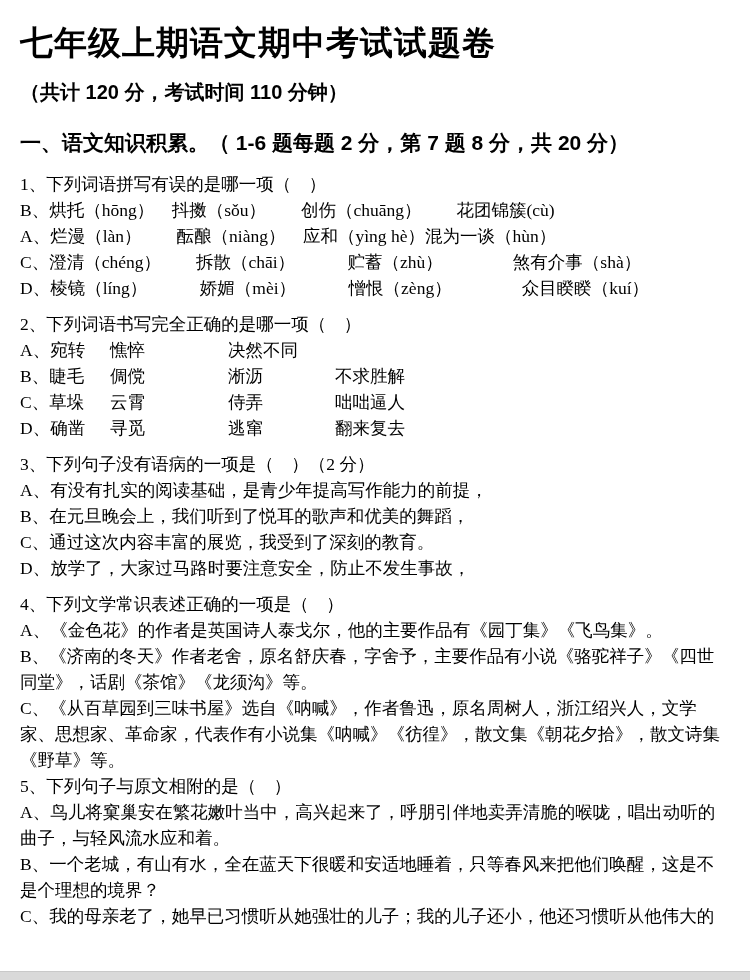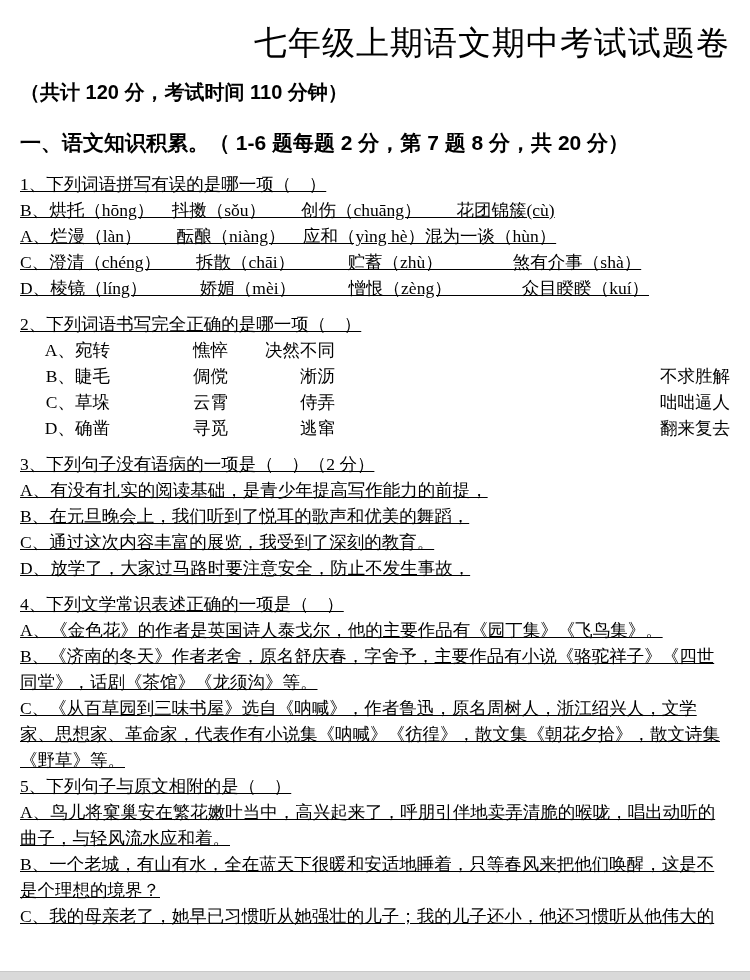--- a/index.html
+++ b/index.html
@@ -13,23 +13,23 @@
     height: 980px;
     overflow: hidden;
     position: relative;
     font-family: "Liberation Serif", "DejaVu Serif", serif;
   }
   .page {
     padding: 16px 20px 0 20px;
     box-sizing: border-box;
   }
   .title {
-    text-align: right;
+    text-align: left;
     font-family: "Liberation Sans", "DejaVu Sans", sans-serif;
-    font-weight: 400;
+    font-weight: 700;
     font-size: 33px;
     line-height: 42px;
     margin: 6px 0 14px 0;
     letter-spacing: 1px;
   }
   .subtitle {
     text-align: left;
     font-family: "Liberation Sans", "DejaVu Sans", sans-serif;
     font-weight: 700;
     font-size: 20px;
@@ -42,31 +42,30 @@
     font-size: 21px;
     line-height: 30px;
     margin: 0 0 13px 0;
   }
   .qline {
     margin: 0;
     font-size: 17.5px;
     line-height: 26px;
     white-space: pre-wrap;
     word-break: break-all;
-    text-decoration: underline;
   }
   .question { margin: 0 0 10px 0; }
   .question.tight { margin-bottom: 0; }
   .q2row {
     display: grid;
     grid-template-columns: 90px 118px 107px auto;
     font-size: 17.5px;
     line-height: 26px;
   }
-  .q2row span { white-space: pre; text-align: right; }
+  .q2row span { white-space: pre; }
   .bottom-bar {
     position: absolute;
     left: 0;
     bottom: 0;
     width: 750px;
     height: 8px;
     background: #d9d9d9;
     border-top: 1px solid #c9c9c9;
   }
 </style>

